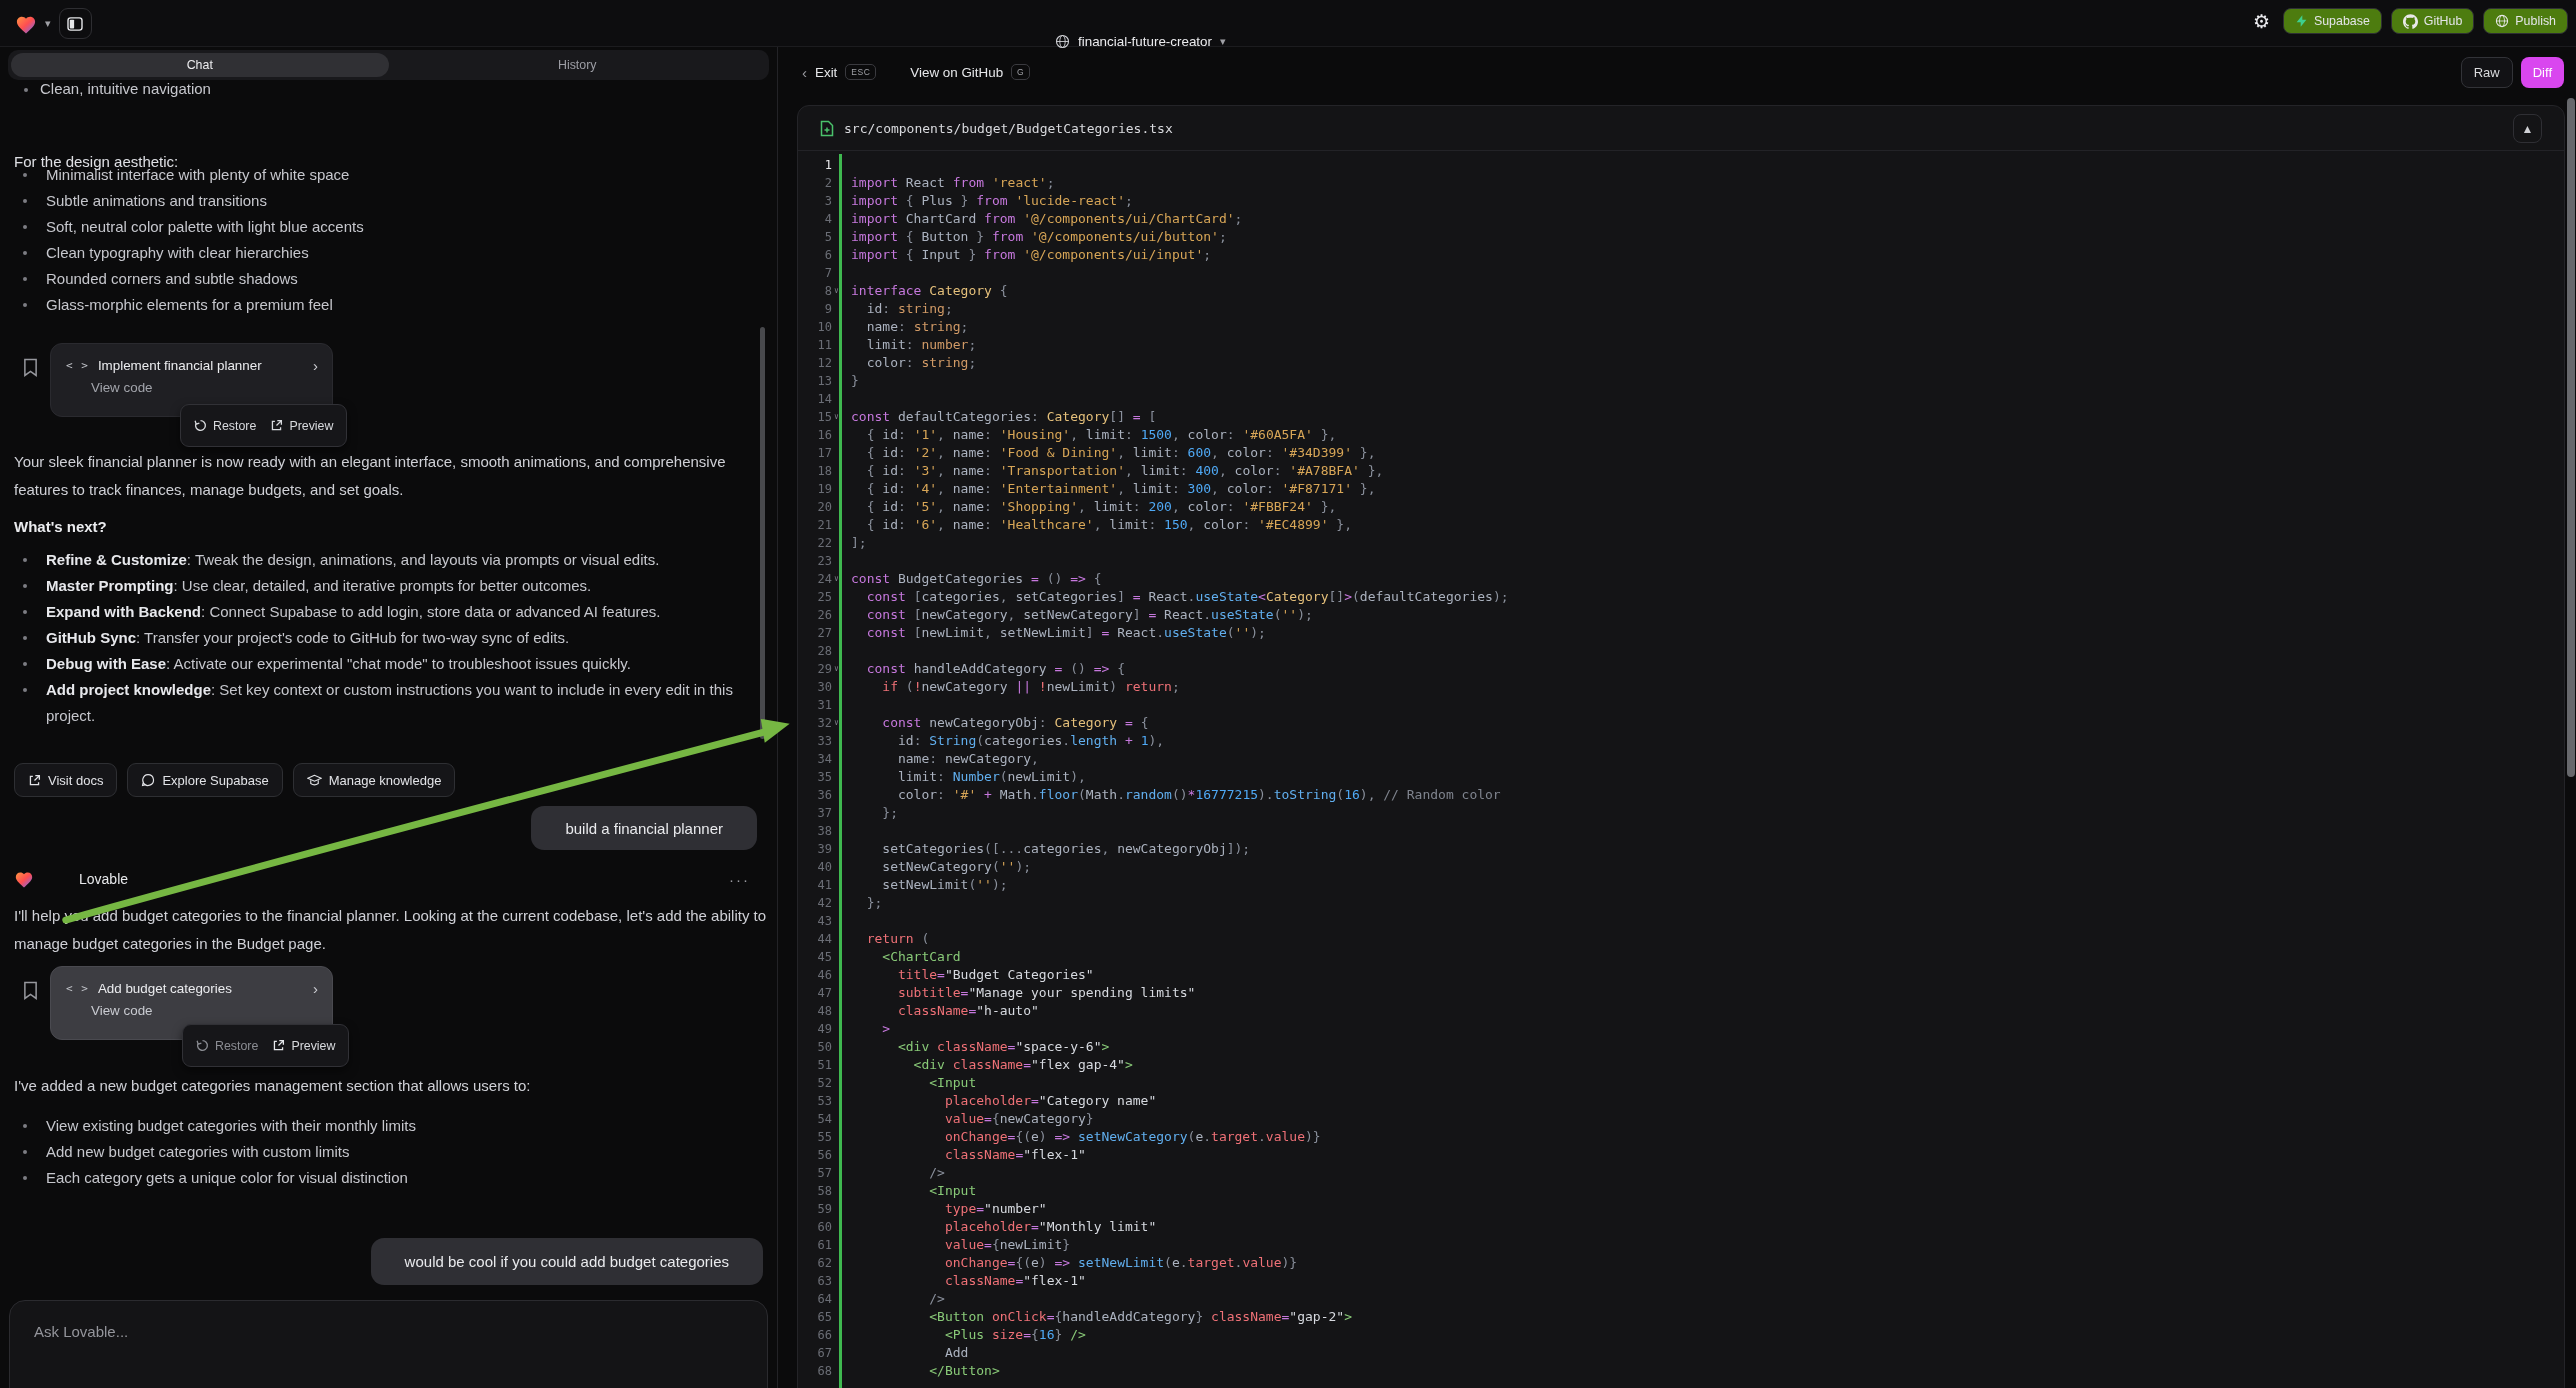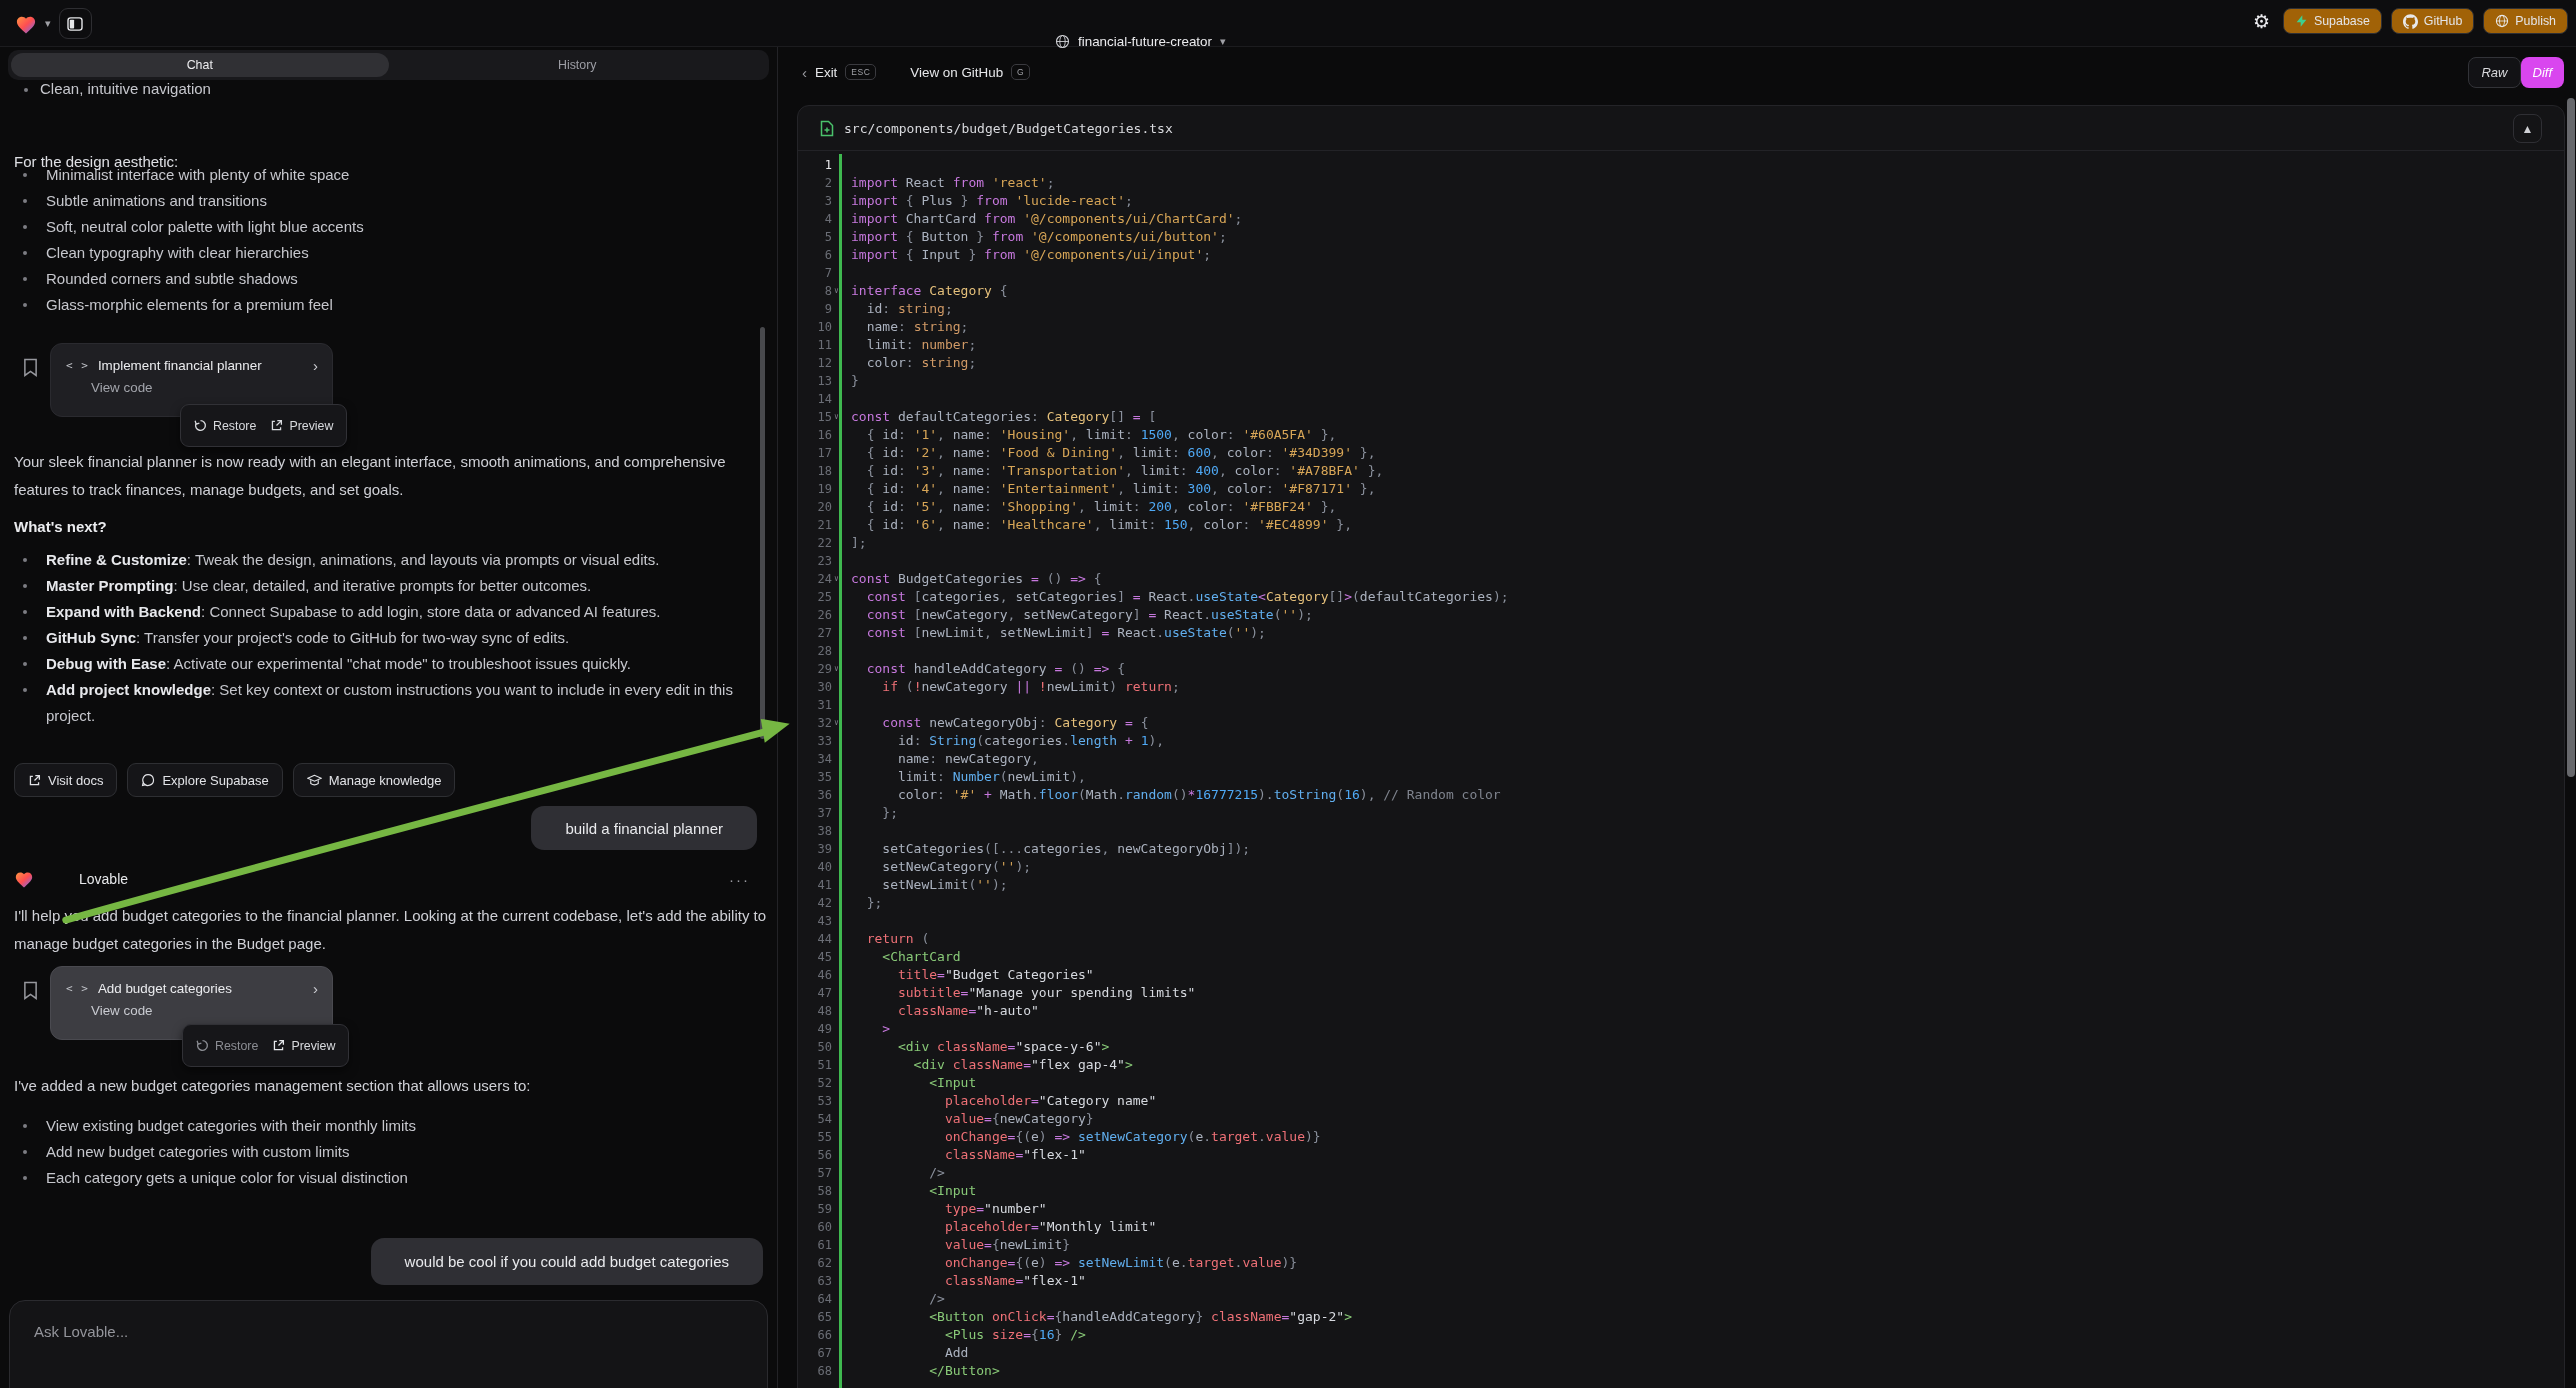--- a/index.html
+++ b/index.html
@@ -8,21 +8,21 @@
   #stage { position:relative; width:2576px; height:1388px; }
 
   
   #topbar { position:absolute; left:0; top:0; width:2576px; height:47px; background:#0d0d0f; border-bottom:1px solid #1c1c1f; }
   .tb-left { position:absolute; left:15px; top:0; height:47px; display:flex; align-items:center; gap:8px; }
   .icon-btn { width:33px; height:31px; border:1px solid #2e2e32; border-radius:9px; display:flex; align-items:center; justify-content:center; cursor:pointer; }
   .tb-center { position:absolute; left:1055px; top:0; height:42px; display:flex; align-items:center; gap:8px;margin-top:20px; }
   .proj-name { font-size:13.4px; color:#ececef; }
   .chev { color:#9fa0a6; font-size:11px; }
   .tb-right { position:absolute; right:8px; top:8px; height:26px; display:flex; align-items:center; gap:9px; }
-  .pill-btn { height:26px; border:1px solid #2e2f34; background:#a16207; border-radius:8px; display:flex; align-items:center; gap:6px; padding:0 11px; font-size:12.4px; color:#e4e5e9; cursor:pointer; }
+  .pill-btn { height:26px; border:1px solid #2e2f34; background:#4d7c0f; border-radius:8px; display:flex; align-items:center; gap:6px; padding:0 11px; font-size:12.4px; color:#e4e5e9; cursor:pointer; }
   .gear { font-size:19px; color:#ececf0; cursor:pointer; padding:0 4px; }
 
   
   #chat { position:absolute; left:0; top:47px; width:777px; height:1341px; }
   #chat-divider { position:absolute; left:777px; top:47px; width:1px; height:1341px; background:#232327; }
   #tabs { position:absolute; left:8px; top:3px; width:761px; height:30px; background:#19191c; border-radius:10px; display:flex; padding:3px; }
   .tab { flex:1; border-radius:12px; display:flex; align-items:center; justify-content:center; font-size:12.4px; color:#9d9ea5; cursor:pointer;text-align:right; }
   .tab.active { background:#303034; color:#ececef; }
   .chat-scrollthumb { position:absolute; left:760px; top:327px; width:5px; height:412px; border-radius:3px; background:#48494d; }
 
@@ -58,21 +58,21 @@
   .lov-name { font-size:14px; color:#e7e8eb;margin-left:36px; }
   .dots { position:absolute; color:#9a9ba1; font-size:15px; letter-spacing:2px; cursor:pointer; }
 
   
   #askbox { position:absolute; left:9px; top:1253px; width:759px; height:129px; background:#141416; border:1px solid #2b2b2f; border-radius:16px; }
   #ask-ph { position:absolute; left:24px; top:22px; font-size:15px; color:#94959b; }
 
   
   .code-head { position:absolute; top:47px; display:flex; align-items:center; gap:8px; font-size:13.4px; color:#e6e7ea; height:50px; }
   .key-badge { border:1px solid #3a3a3f; border-radius:5px; font-size:8.5px; color:#a0a1a7; padding:2px 5px; letter-spacing:0.5px; }
-  .raw-diff { position:absolute; top:57px; right:12px; display:flex; gap:0;font-style:italic; }
+  .raw-diff { position:absolute; top:57px; right:12px; display:flex; gap:8px; }
   .rd-btn { height:31px; padding:0 12px; border-radius:8px; font-size:13px; display:flex; align-items:center; cursor:pointer; }
   .rd-raw { border:1px solid #323338; color:#d9dadd; background:#121215; }
   .rd-diff { background:#d946ef; color:#fff; }
 
   #filecard { position:absolute; left:797px; top:105px; width:1768px; height:1294px; background:#141416; border:1px solid #242428; border-radius:12px 12px 0 0; }
   #filebar { position:absolute; left:0; top:0; width:100%; height:45px; border-bottom:1px solid #232327; display:flex; align-items:center; padding-left:22px; gap:10px; }
   #filepath { font-family:"DejaVu Sans Mono", monospace; font-size:13px; color:#d9dade; }
   #collapse-btn { position:absolute; right:22px; top:8px; width:29px; height:29px; border:1px solid #2f2f34; border-radius:8px; display:flex; align-items:center; justify-content:center; color:#cfd0d4; font-size:12px; cursor:pointer; }
 
   #codearea { position:absolute; left:0; top:50px; width:100%; }

